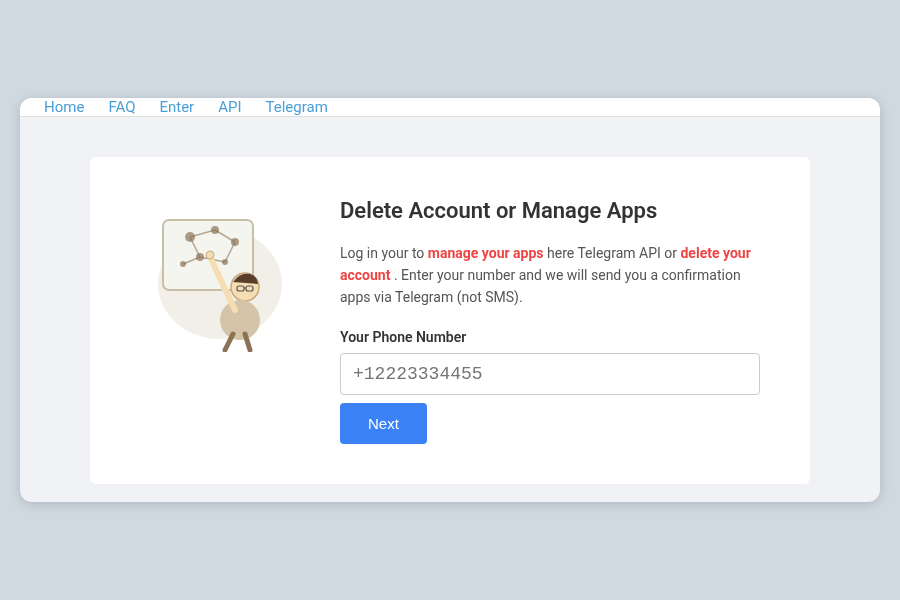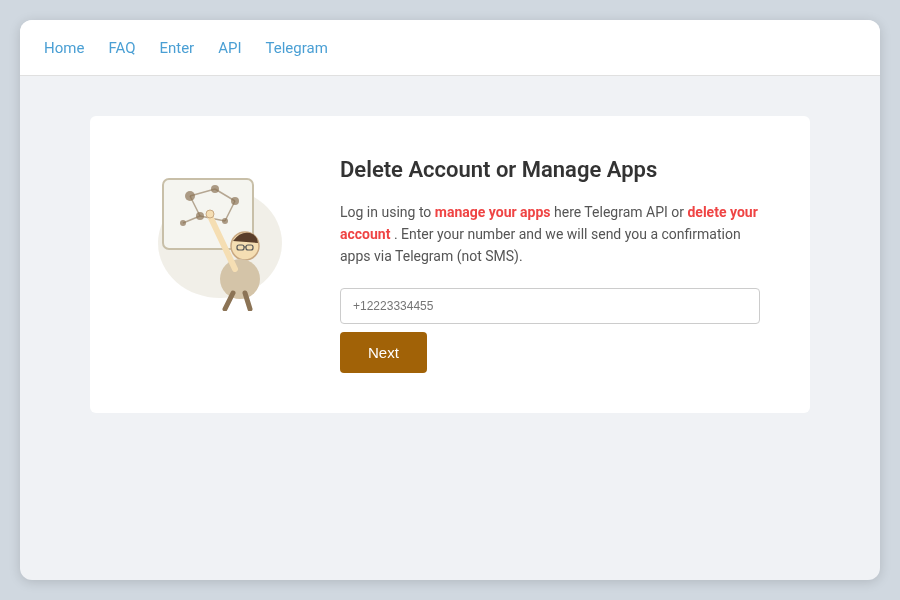--- a/index.html
+++ b/index.html
@@ -13,21 +13,21 @@
       font-family: -apple-system, BlinkMacSystemFont, 'Segoe UI', Roboto, sans-serif;
       width: 900px;
       height: 600px;
       overflow: hidden;
     }
 
     .outer-card {
       background: #f0f2f5;
       border-radius: 12px;
       width: 860px;
-      height: 560px;
+      height: 404px;
       display: flex;
       flex-direction: column;
       overflow: hidden;
       box-shadow: 0 2px 12px rgba(0,0,0,0.15);
     }
 
     .navbar {
       background: #ffffff;
       border-bottom: 1px solid #e0e0e0;
       padding: 0 24px;
@@ -108,39 +108,40 @@
       color: #333333;
       margin-bottom: 8px;
       display: block;
     }
 
     .phone-input {
       width: 100%;
       border: 1px solid #cccccc;
       border-radius: 4px;
       padding: 10px 12px;
-      font-size: 12px;
+      font-size: 18px;
       color: #333333;
       outline: none;
       margin-bottom: 8px;
+      font-family: Liberation Mono, monospace;
     }
 
     .hint-text {
       font-size: 13px;
       color: #666666;
       margin-bottom: 20px;
     }
 
     .hint-link {
       color: #4a9fd4;
       text-decoration: none;
     }
 
     .next-button {
-      background: #a16207;
+      background: #3b82f6;
       color: #ffffff;
       border: none;
       border-radius: 4px;
       padding: 12px 28px;
       font-size: 15px;
       font-weight: 500;
       cursor: pointer;
     }
   </style>
 </head>
@@ -195,27 +196,28 @@
 
           <line x1="88" y1="132" x2="80" y2="148" stroke="#8b7355" stroke-width="5" stroke-linecap="round"></line>
           <line x1="100" y1="132" x2="105" y2="148" stroke="#8b7355" stroke-width="5" stroke-linecap="round"></line>
         </svg>
       </div>
 
       <div class="form-section">
         <h1 class="form-title">Delete Account or Manage Apps</h1>
 
         <p class="form-description">
-          <span>Log in using to </span>
+          <span>Log in your to </span>
           <strong>manage your apps</strong>
           <span> here Telegram API or </span>
           <strong>delete your account</strong>
           <span>. Enter your number and we will send you a confirmation apps via Telegram (not SMS).</span>
         </p>
 
+        <label class="field-label">Your Phone Number</label>
         <input class="phone-input" type="text" placeholder="+12223334455" style="">
 
 
         <button class="next-button">Next</button>
       </div>
 
     </div>
   </div>
 </div>
 

